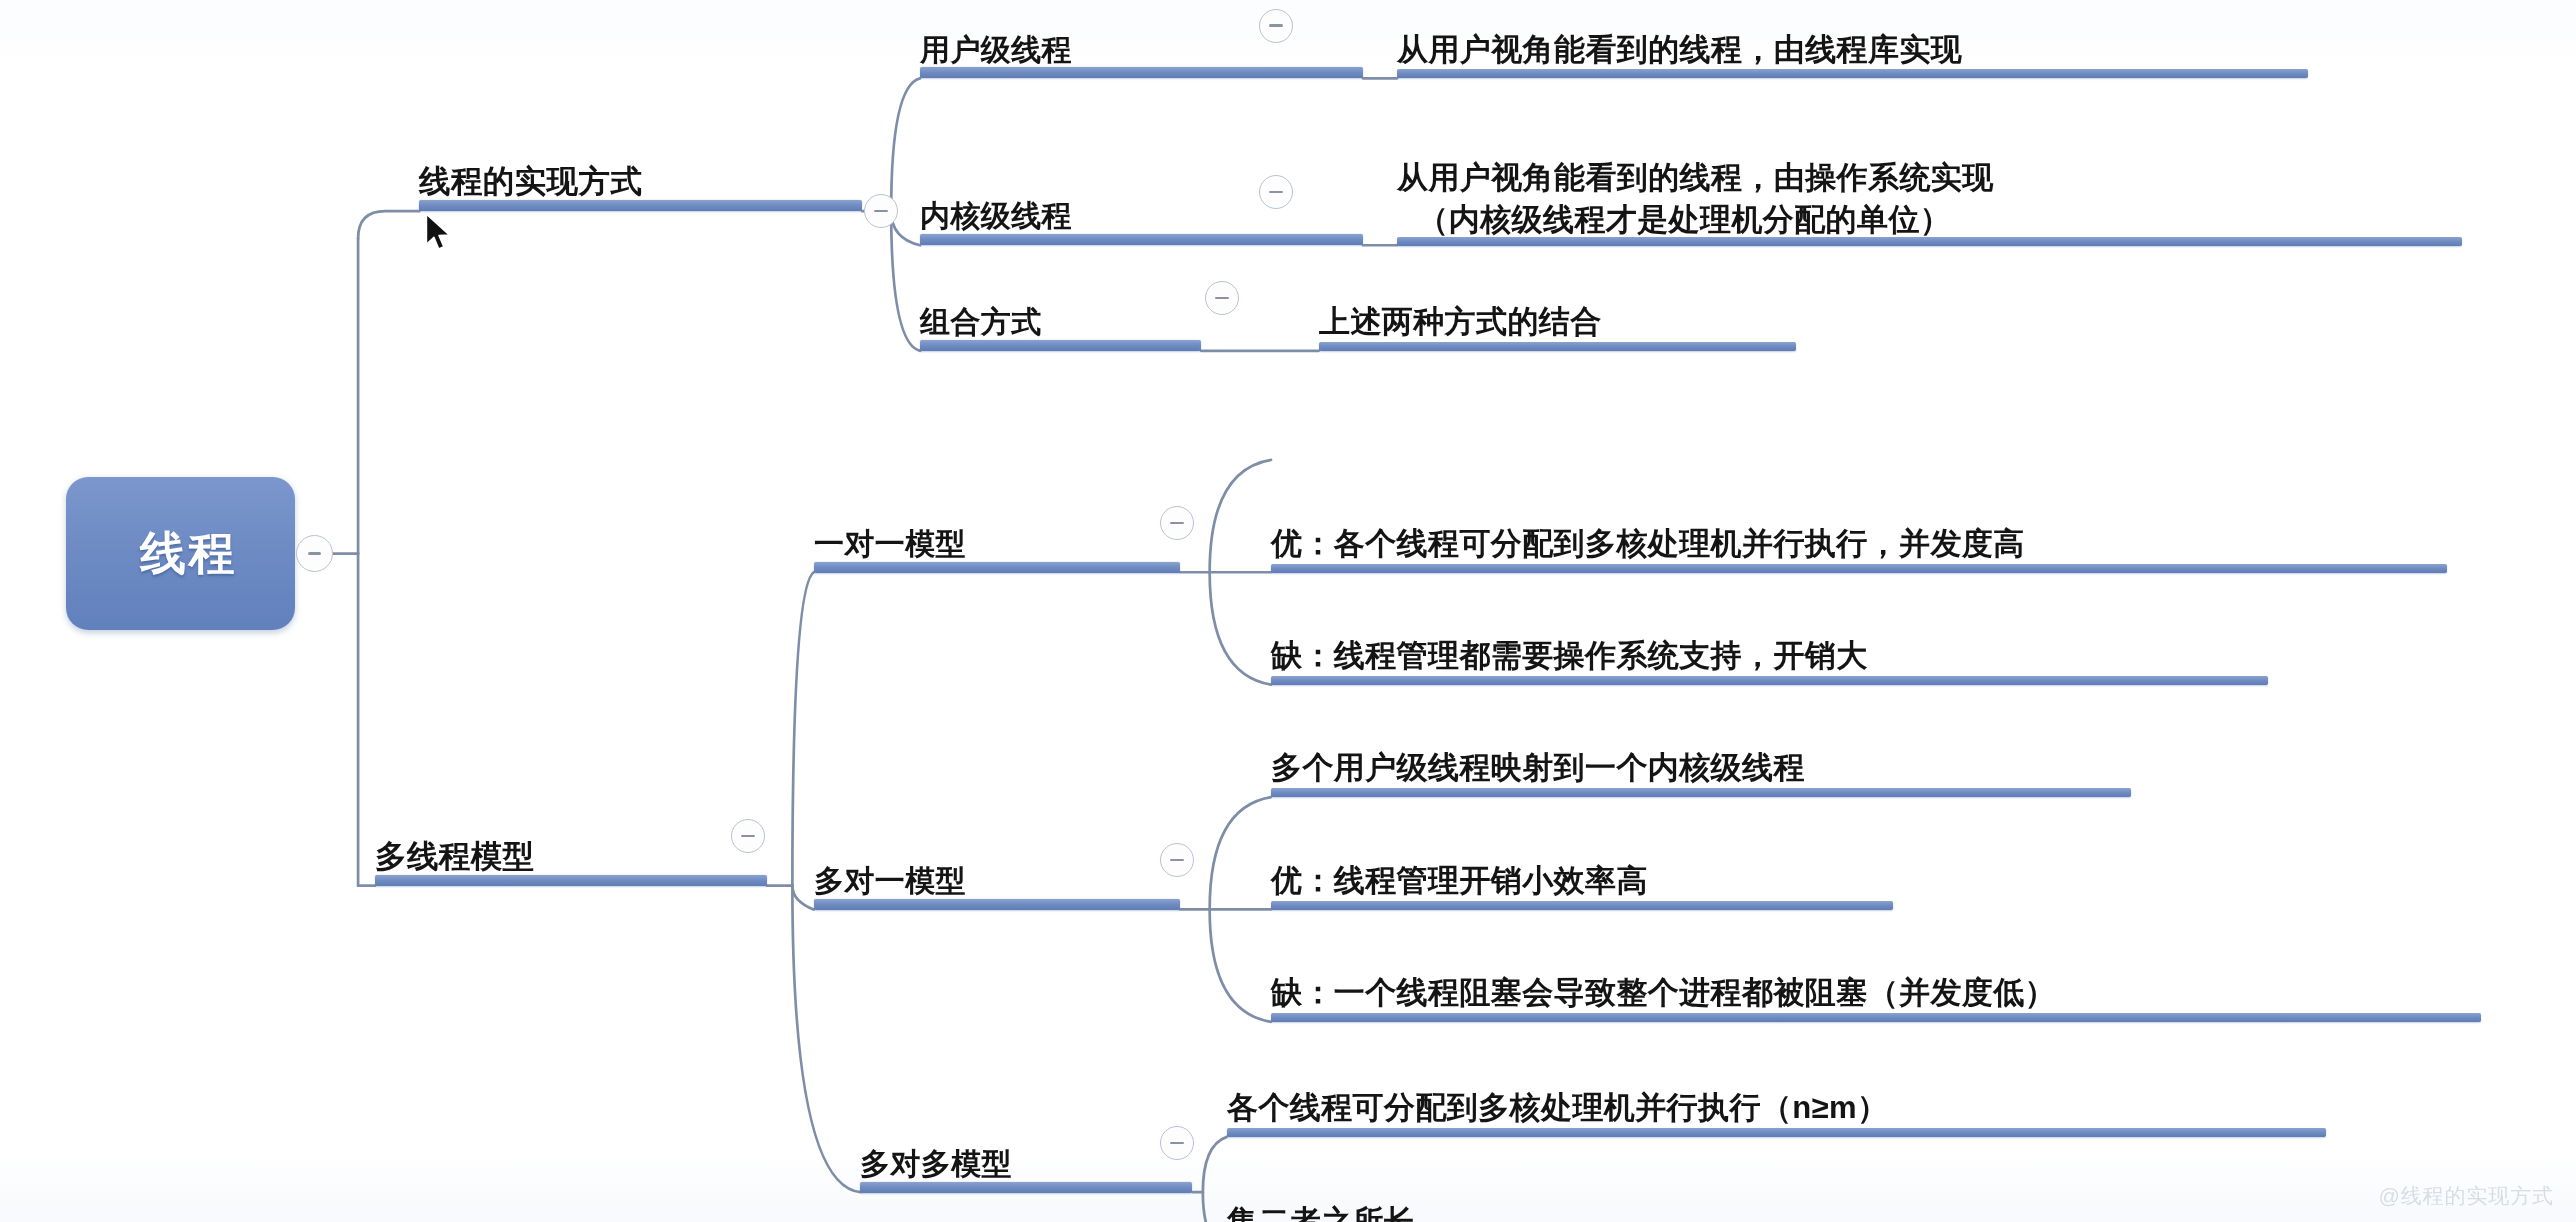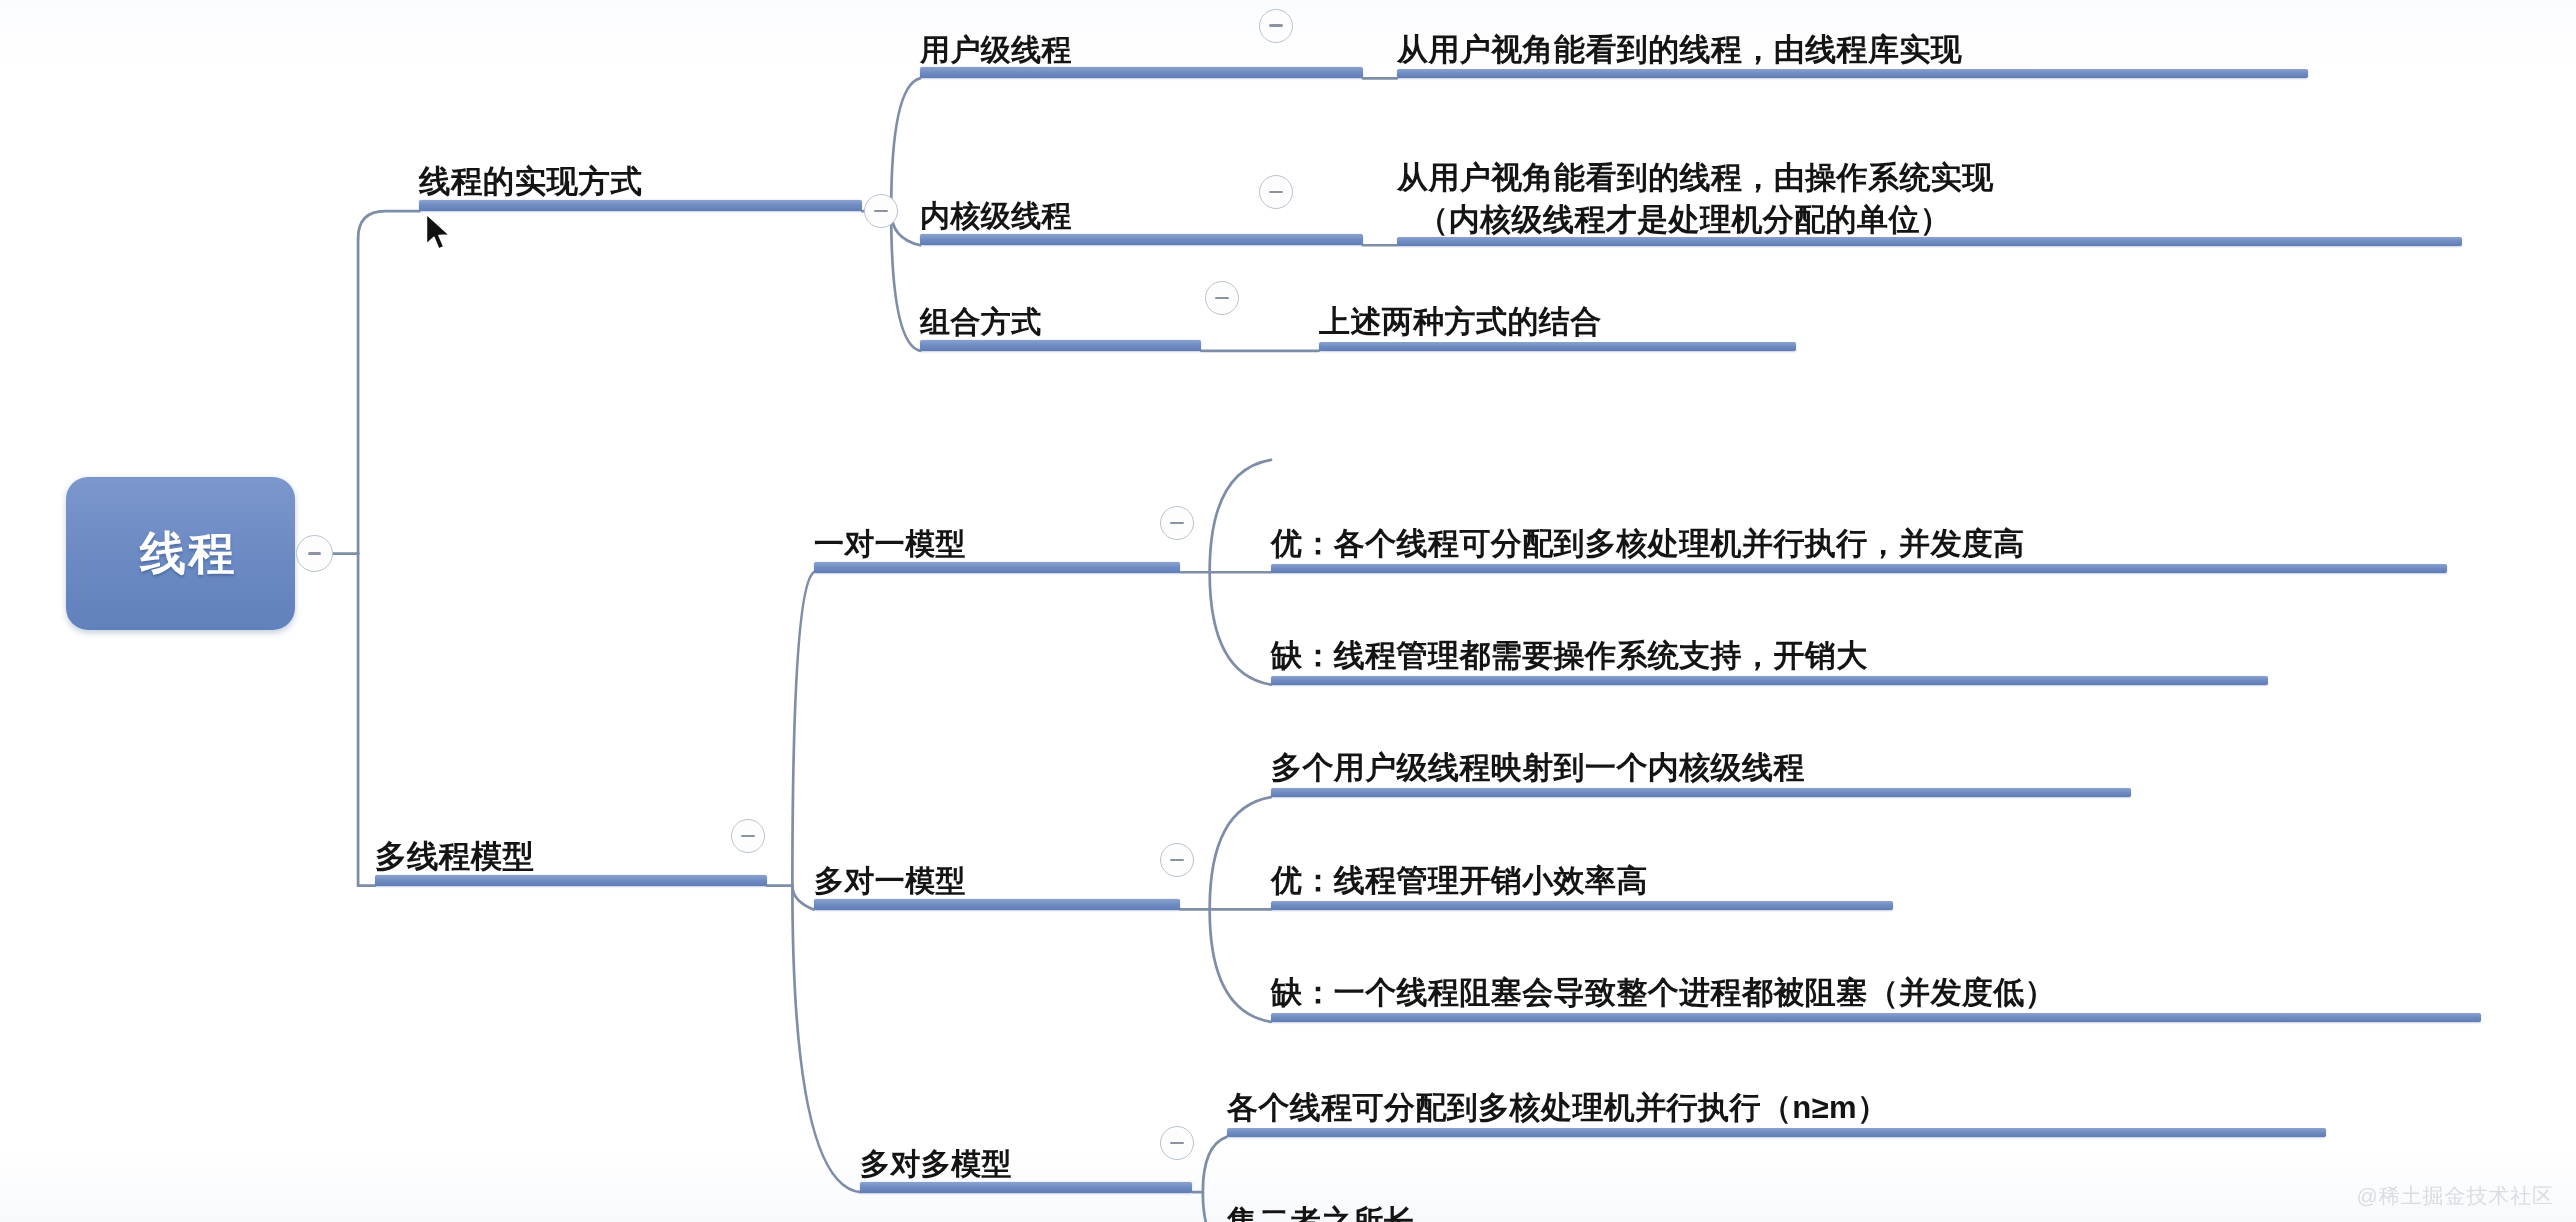--- a/index.html
+++ b/index.html
@@ -216,20 +216,20 @@
 
   <div class="node l3" style="left:1227px;top:1079px;width:1099px;height:58px;">
     <span class="label">各个线程可分配到多核处理机并行执行（n≥m）</span>
     <span class="bar" style="width:1099px;"></span>
   </div>
   <div class="node l3" style="left:1227px;top:1193px;width:716px;height:58px;">
     <span class="label">集二者之所长</span>
 
   </div>
 
-  <div id="watermark">@稀土掘金技术社区</div>
+  <div id="watermark">@线程的实现方式</div>
 
   <svg id="cursor" style="left:424px;top:213px;" viewBox="0 0 24 34" xmlns="http://www.w3.org/2000/svg">
     <path d="M2 1 L2 26 L8.2 20.2 L12.2 29.8 L16.4 28 L12.4 18.6 L21 18.2 Z" fill="#111111" stroke="#ffffff" stroke-width="1.3" stroke-linejoin="round"></path>
   </svg>
 
 </div>
 
 
 </body></html>

